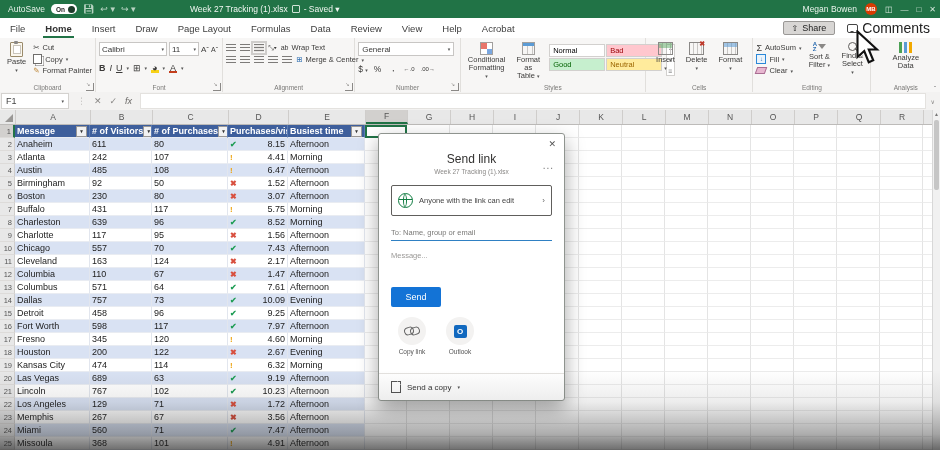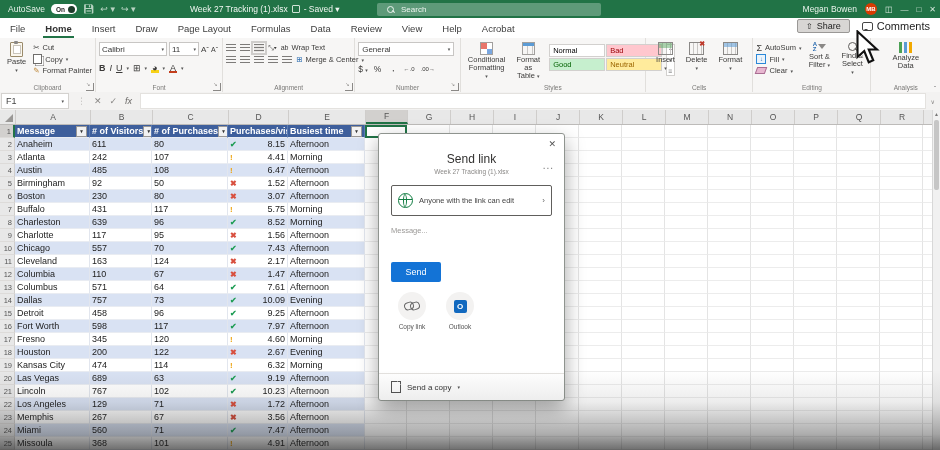--- a/index.html
+++ b/index.html
@@ -26,21 +26,21 @@
   .winbtn{font-size:8px;opacity:.9;}
   
   .tabrow{position:absolute;left:0;top:18px;width:940px;height:20px;background:#fff;border-bottom:1px solid #e3e1de;
           display:flex;align-items:center;gap:0;font-size:9.5px;color:#404040;}
   .tab{padding:0 10px;height:20px;display:flex;align-items:center;position:relative;}
   .tab.active{font-weight:bold;color:#333;}
   .tab.active::after{content:"";position:absolute;left:8px;right:8px;bottom:0;height:2.5px;background:#217346;}
   .tr-actions{position:absolute;right:6px;top:19px;display:flex;align-items:center;gap:8px;}
   .sharebtn{display:flex;align-items:center;gap:4px;background:#d8d6d4;border:1px solid #9a9896;border-radius:2px;
             padding:1px 8px;font-size:9px;color:#222;}
-  .commentsbtn{display:flex;align-items:center;gap:4px;font-size:11px;color:#222;padding:1px 4px;}
+  .commentsbtn{display:flex;align-items:center;gap:4px;font-size:14px;color:#222;padding:1px 4px;}
   .shareico{font-size:8px;}
   .bubble{width:9px;height:7px;border:1px solid #444;border-radius:2px;position:relative;}
   .bubble::after{content:"";position:absolute;left:1.5px;bottom:-3px;border:2px solid transparent;border-top-color:#444;}
   
   .ribbon{position:absolute;left:0;top:38px;width:940px;height:54px;background:#f7f6f5;border-bottom:1px solid #dddbd8;
           display:flex;font-size:8px;color:#3b3a39;}
   .group{position:relative;height:54px;border-right:1px solid #e1dfdc;padding:2px 3px 10px 3px;box-sizing:border-box;
          display:flex;align-items:flex-start;gap:3px;}
   .grouplabel{position:absolute;bottom:0;left:0;right:0;text-align:center;font-size:6.5px;color:#7a7977;padding-bottom:1px;}
   .launcher{position:absolute;right:1px;bottom:1px;width:7px;height:7px;border-right:1px solid #8a8886;border-bottom:1px solid #8a8886;font-size:5px;color:#8a8886;line-height:3px;}
@@ -180,24 +180,20 @@
       </span>
       <span class="qat">💾︎</span>
       <span class="qat">↩ ▾</span>
       <span class="qat">↪ ▾</span>
     </div>
     <div class="tb-title">
       <span>Week 27 Tracking (1).xlsx</span>
       <span class="lblico"></span>
       <span>- <span>Saved</span> ▾</span>
     </div>
-    <div class="searchbox">
-      <span class="mag" style="position:absolute;left:10px;"></span>
-      <span>Search</span>
-    </div>
     <div class="tb-right">
       <span>Megan Bowen</span>
       <span class="avatar">
           <span>MB</span>
         </span>
       <span class="winbtn">◫</span>
       <span class="winbtn">—</span>
       <span class="winbtn">□</span>
       <span class="winbtn">✕</span>
     </div>
@@ -1103,20 +1099,21 @@
   <div class="dialog">
     <span class="dlg-close">✕</span>
     <div class="dlg-title">Send link</div>
     <span class="dlg-menu">...</span>
     <div class="dlg-sub">Week 27 Tracking (1).xlsx</div>
     <div class="permbox">
       <span class="globe"></span>
       <span class="permtext">Anyone with the link can edit</span>
       <span class="chev">›</span>
     </div>
+    <div class="tofield">To: Name, group or email</div>
     <div class="msgfield">Message...</div>
     <div class="sendbtn">Send</div>
     <div class="shortcuts">
       <div class="scol">
         <span class="circ">
             <span class="linkico"></span>
           </span>
         <span class="sclabel">Copy link</span>
       </div>
       <div class="scol">

